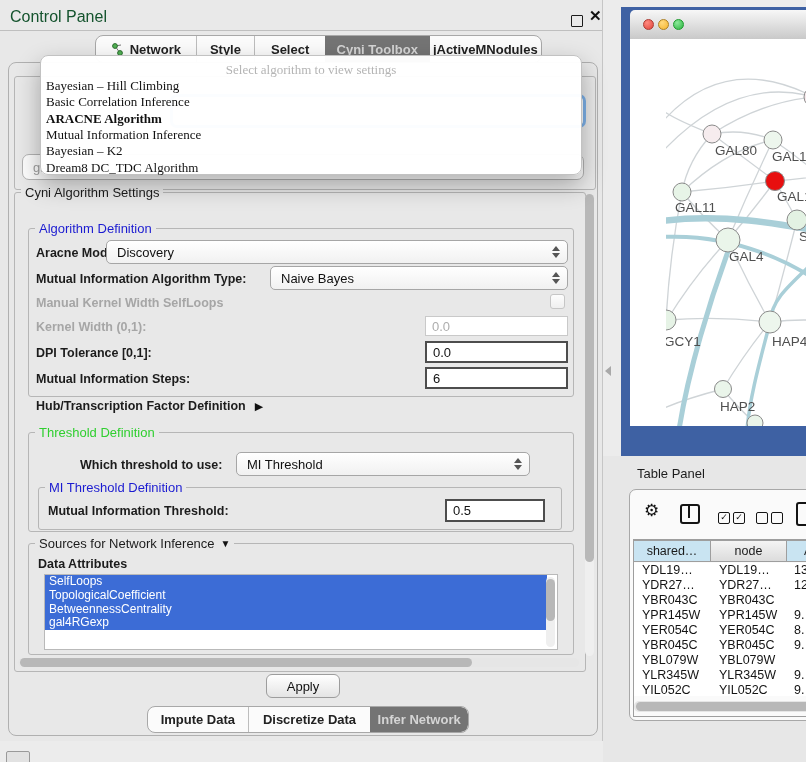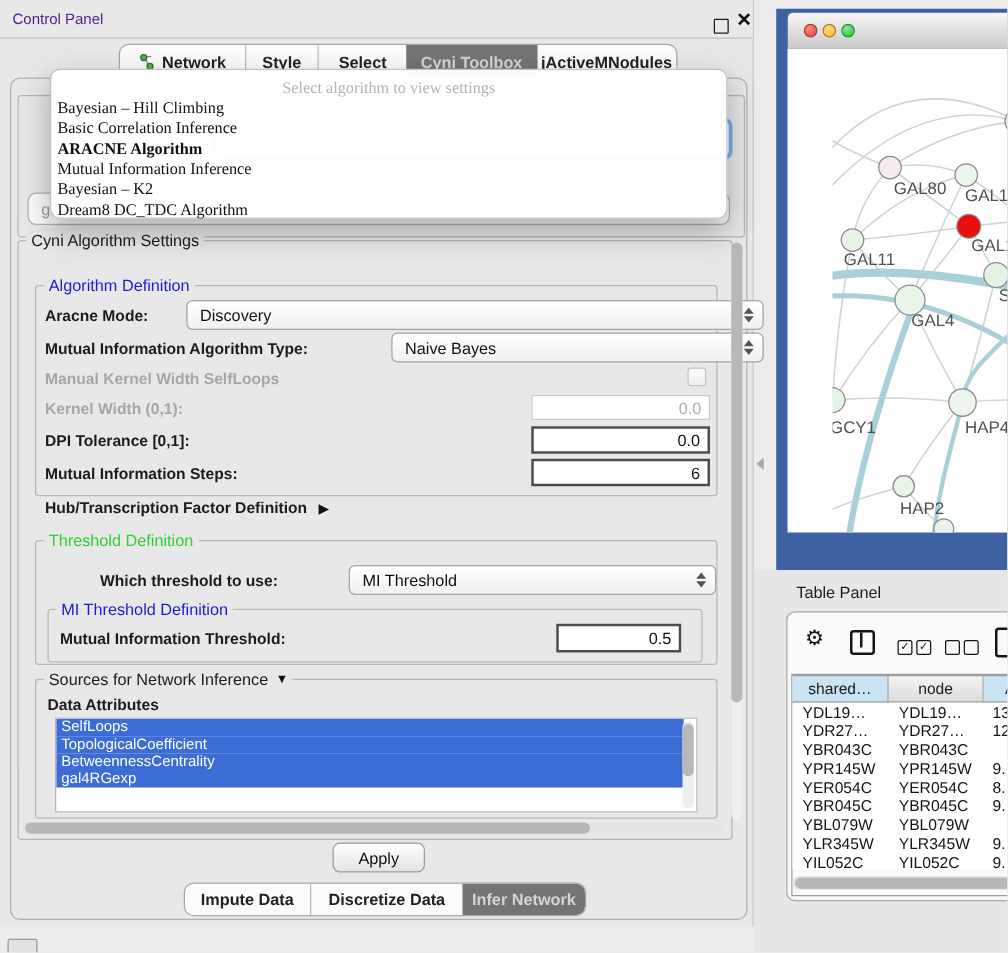--- a/index.html
+++ b/index.html
@@ -1,21 +1,21 @@
 <!DOCTYPE html>
 <html><head>
 <meta charset="utf-8">
 <style>
   html,body{margin:0;padding:0;background:#ececec;font-family:"Liberation Sans",sans-serif;}
   #app{position:relative;width:806px;height:762px;overflow:hidden;background:#ececec;}
   .abs{position:absolute;}
   
   #cpanel{left:0;top:0;width:602px;height:741px;background:#e8e8e8;border-right:1px solid #c6c6c6;}
   #cp-titlebar{left:0;top:0;width:602px;height:30px;background:#e9e9e9;border-bottom:1px solid #bfbfbf;}
-  #cp-title{left:10px;top:8px;font-size:12px;color:#4c1d95;}
+  #cp-title{left:10px;top:8px;font-size:16px;color:#14532d;}
   .win-float{left:571px;top:15px;width:10px;height:10px;border:1.6px solid #1c1c1c;border-radius:1px;}
   .win-close{left:589px;top:7px;font-size:15px;font-weight:bold;color:#111;}
   
   .tabbar{display:flex;align-items:stretch;background:#fbfbfb;border:1px solid #a8a8a8;border-radius:8px;overflow:hidden;}
   #top-tabs{left:95px;top:35px;width:445px;height:26px;}
   .tab{display:flex;align-items:center;justify-content:center;font-size:13px;font-weight:bold;color:#222;gap:6px;}
   .tab.sep{border-left:1px solid #bdbdbd;}
   .tab.selected{background:#747474;color:#d5d5d5;border-left:none;}
   
   #outer-panel{left:8px;top:62px;width:588px;height:672px;border:1px solid #b0b0b0;border-radius:8px;background:#e8e8e8;}
@@ -29,25 +29,25 @@
   #bg-combo{left:22px;top:154px;width:562px;height:26px;background:#fcfcfc;border:1px solid #b3b3b3;border-radius:7px;z-index:5;font-size:13px;color:#9e9e9e;line-height:26px;padding-left:10px;box-sizing:border-box;}
   
   #algo-popup{left:40px;top:55px;width:540px;height:118px;background:rgba(255,255,255,0.97);border:1px solid #c2c2c2;border-radius:8px;box-shadow:0 10px 24px rgba(0,0,0,0.3);z-index:50;font-family:Liberation Serif, serif;}
   #popup-placeholder{left:0;top:6px;width:540px;text-align:center;font-size:13px;color:#b4b4b4;}
   .popup-item{left:5px;height:16.3px;line-height:16.3px;font-size:13px;color:#111;white-space:nowrap;}
   .popup-item.bold{font-weight:bold;}
   
   #cyni-group{left:14px;top:192px;width:570px;height:478px;z-index:10;}
   .lbl{font-size:12.5px;font-weight:bold;color:#1c1c1c;white-space:nowrap;}
   .lbl.dis{color:#a6a6a6;}
-  .combo{background:linear-gradient(#ffffff,#f1f1f1);border:1px solid #a6a6a6;border-radius:5px;font-size:13px;color:#111;display:flex;align-items:center;padding:0 24px 0 10px;box-sizing:border-box;margin-left:43px;}
+  .combo{background:linear-gradient(#ffffff,#f1f1f1);border:1px solid #a6a6a6;border-radius:5px;font-size:13px;color:#111;display:flex;align-items:center;padding:0 24px 0 10px;box-sizing:border-box;}
   .combo .arrows{position:absolute;right:7px;top:50%;transform:translateY(-50%);display:flex;flex-direction:column;gap:2px;}
   .combo .tri-up{width:0;height:0;border-left:4px solid transparent;border-right:4px solid transparent;border-bottom:5px solid #555;}
   .combo .tri-dn{width:0;height:0;border-left:4px solid transparent;border-right:4px solid transparent;border-top:5px solid #555;}
-  .field{background:#fff;border:2px solid #4d4d4d;font-size:13px;color:#111;display:flex;align-items:center;justify-content:flex-end;padding:0 6px;box-sizing:border-box;}
+  .field{background:#fff;border:2px solid #4d4d4d;font-size:13px;color:#111;display:flex;align-items:center;padding:0 6px;box-sizing:border-box;}
   .field.dis{border:1px solid #c9c9c9;color:#adadad;}
   .checkbox{width:15px;height:15px;border:1px solid #c6c6c6;border-radius:3px;background:linear-gradient(#fdfdfd,#efefef);box-sizing:border-box;}
   .arrow-glyph{font-size:11px;color:#111;}
   
   #attr-list{left:44px;top:574px;width:514px;height:76px;background:#fff;border:1px solid #b9b9b9;box-sizing:border-box;overflow:hidden;}
   .list-item{height:13.8px;line-height:13.8px;font-size:12px;color:#fff;background:#3c6cd6;width:498px;padding-left:4px;white-space:nowrap;}
   .vscroll{background:#efefef;border-radius:5px;}
   .vthumb{background:#b8b8b8;border-radius:5px;position:absolute;}
   .hscroll{background:#e6e6e6;border-radius:5px;}
   .hthumb{background:#b8b8b8;border-radius:5px;position:absolute;}

